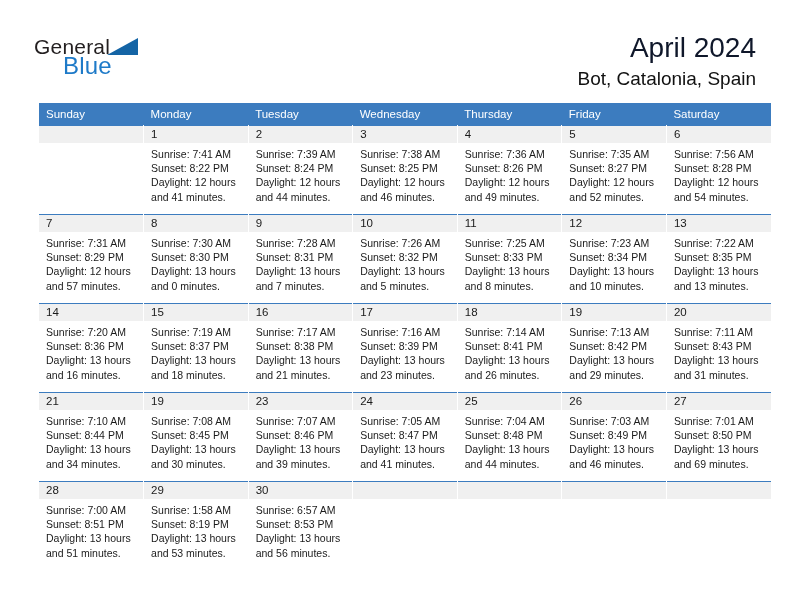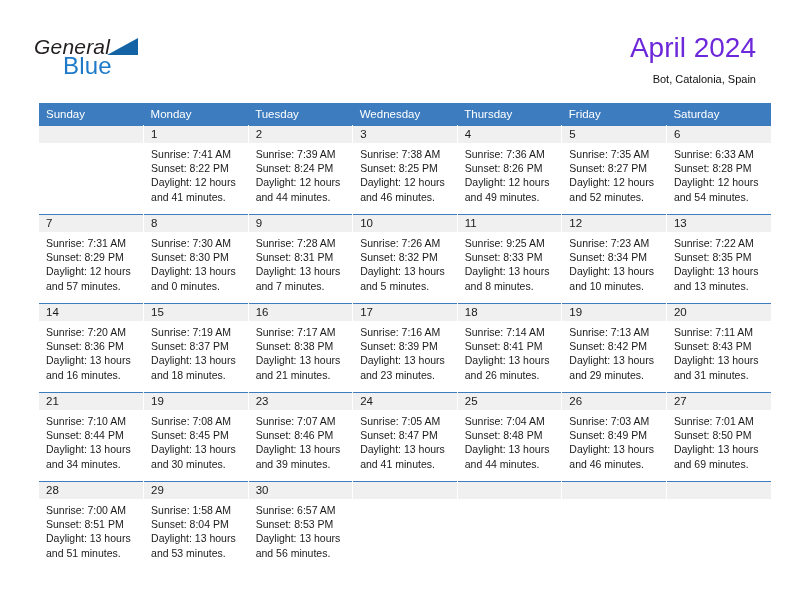--- a/index.html
+++ b/index.html
@@ -37,21 +37,20 @@
     height: 48px;
   }
   .logo-general {
     position: absolute;
     left: 0;
     top: 0;
     font-size: 21px;
     letter-spacing: 0.2px;
     color: #231f20;
     line-height: 22px;
-    font-style: italic;
   }
   .logo-blue {
     position: absolute;
     left: 29px;
     top: 19px;
     font-size: 24px;
     letter-spacing: 0.2px;
     color: #1e7ac8;
     line-height: 22px;
   }
@@ -68,27 +67,27 @@
 
   .title-block {
     position: absolute;
     right: 36px;
     top: 32px;
     text-align: right;
   }
   .cal-title {
     font-size: 28px;
     font-weight: normal;
-    color: #6d28d9;
+    color: #0f172a;
     line-height: 32px;
     white-space: nowrap;
   }
   .cal-subtitle {
     margin-top: 6px;
-    font-size: 11px;
+    font-size: 19px;
     color: #111111;
     line-height: 18px;
     white-space: nowrap;
   }
 
   
   .calendar {
     position: absolute;
     left: 39px;
     top: 103px;
@@ -224,21 +223,21 @@
             <div class="lines">
               <div class="line">Sunrise: 7:35 AM</div>
               <div class="line">Sunset: 8:27 PM</div>
               <div class="line">Daylight: 12 hours</div>
               <div class="line">and 52 minutes.</div>
             </div>
           </td>
           <td>
             <span class="daynum">6</span>
             <div class="lines">
-              <div class="line">Sunrise: 6:33 AM</div>
+              <div class="line">Sunrise: 7:56 AM</div>
               <div class="line">Sunset: 8:28 PM</div>
               <div class="line">Daylight: 12 hours</div>
               <div class="line">and 54 minutes.</div>
             </div>
           </td>
         </tr>
         <tr class="week-row">
           <td>
             <span class="daynum">7</span>
             <div class="lines">
@@ -271,21 +270,21 @@
             <div class="lines">
               <div class="line">Sunrise: 7:26 AM</div>
               <div class="line">Sunset: 8:32 PM</div>
               <div class="line">Daylight: 13 hours</div>
               <div class="line">and 5 minutes.</div>
             </div>
           </td>
           <td>
             <span class="daynum">11</span>
             <div class="lines">
-              <div class="line">Sunrise: 9:25 AM</div>
+              <div class="line">Sunrise: 7:25 AM</div>
               <div class="line">Sunset: 8:33 PM</div>
               <div class="line">Daylight: 13 hours</div>
               <div class="line">and 8 minutes.</div>
             </div>
           </td>
           <td>
             <span class="daynum">12</span>
             <div class="lines">
               <div class="line">Sunrise: 7:23 AM</div>
               <div class="line">Sunset: 8:34 PM</div>
@@ -440,21 +439,21 @@
               <div class="line">Sunrise: 7:00 AM</div>
               <div class="line">Sunset: 8:51 PM</div>
               <div class="line">Daylight: 13 hours</div>
               <div class="line">and 51 minutes.</div>
             </div>
           </td>
           <td>
             <span class="daynum">29</span>
             <div class="lines">
               <div class="line">Sunrise: 1:58 AM</div>
-              <div class="line">Sunset: 8:04 PM</div>
+              <div class="line">Sunset: 8:19 PM</div>
               <div class="line">Daylight: 13 hours</div>
               <div class="line">and 53 minutes.</div>
             </div>
           </td>
           <td>
             <span class="daynum">30</span>
             <div class="lines">
               <div class="line">Sunrise: 6:57 AM</div>
               <div class="line">Sunset: 8:53 PM</div>
               <div class="line">Daylight: 13 hours</div>

